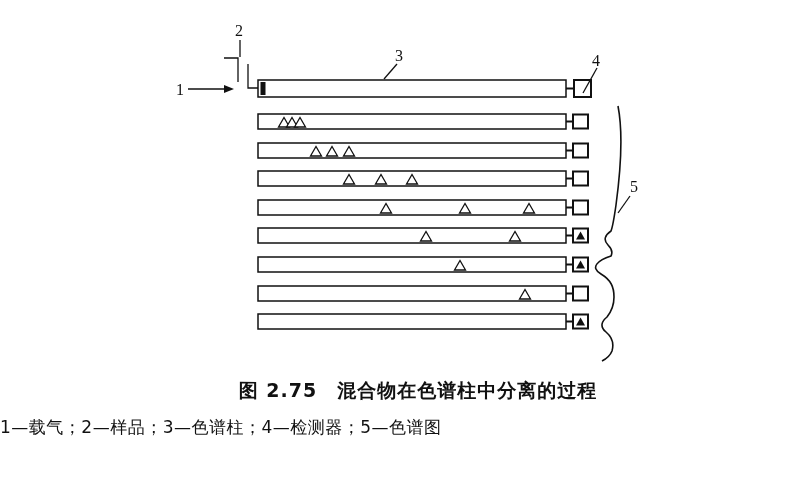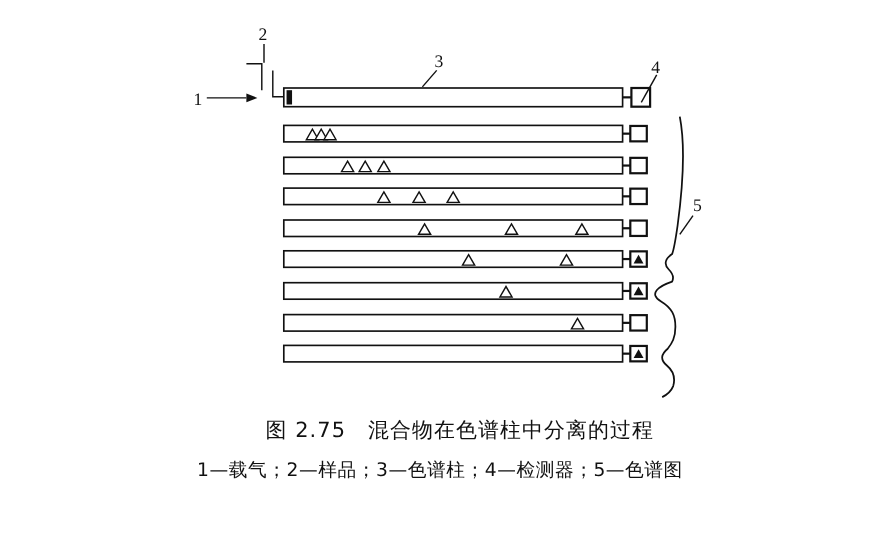--- a/index.html
+++ b/index.html
@@ -14,28 +14,28 @@
   svg{position:absolute;left:0;top:0;}
   .ln  {fill:#ffffff;stroke:#111111;stroke-width:1.5;}
   .lnb {fill:#ffffff;stroke:#111111;stroke-width:2;}
   .ln2 {stroke:#111111;stroke-width:2;}
   .lead{stroke:#111111;stroke-width:1.3;fill:none;}
   .tri {fill:#ffffff;stroke:#111111;stroke-width:1.3;}
   .marker{font-size:16px;font-family:"Liberation Serif","DejaVu Serif",serif;fill:#111111;}
   .caption{
     position:absolute;left:0;right:0;top:378px;
     text-align:center;
-    font-size:19px;font-weight:normal;
+    font-size:19px;font-weight:bold;
     letter-spacing:1px;
     font-family:"DejaVu Sans","Liberation Sans",sans-serif;
     margin-left:36px;
   }
   .legend{
     position:absolute;left:0;right:0;top:416px;
-    text-align:center;
+    text-align:left;
     font-size:17px;
     letter-spacing:0.5px;
     font-family:"DejaVu Sans","Liberation Sans",sans-serif;
   }
 </style>
 </head>
 <body>
 
 <div class="canvas">
 

